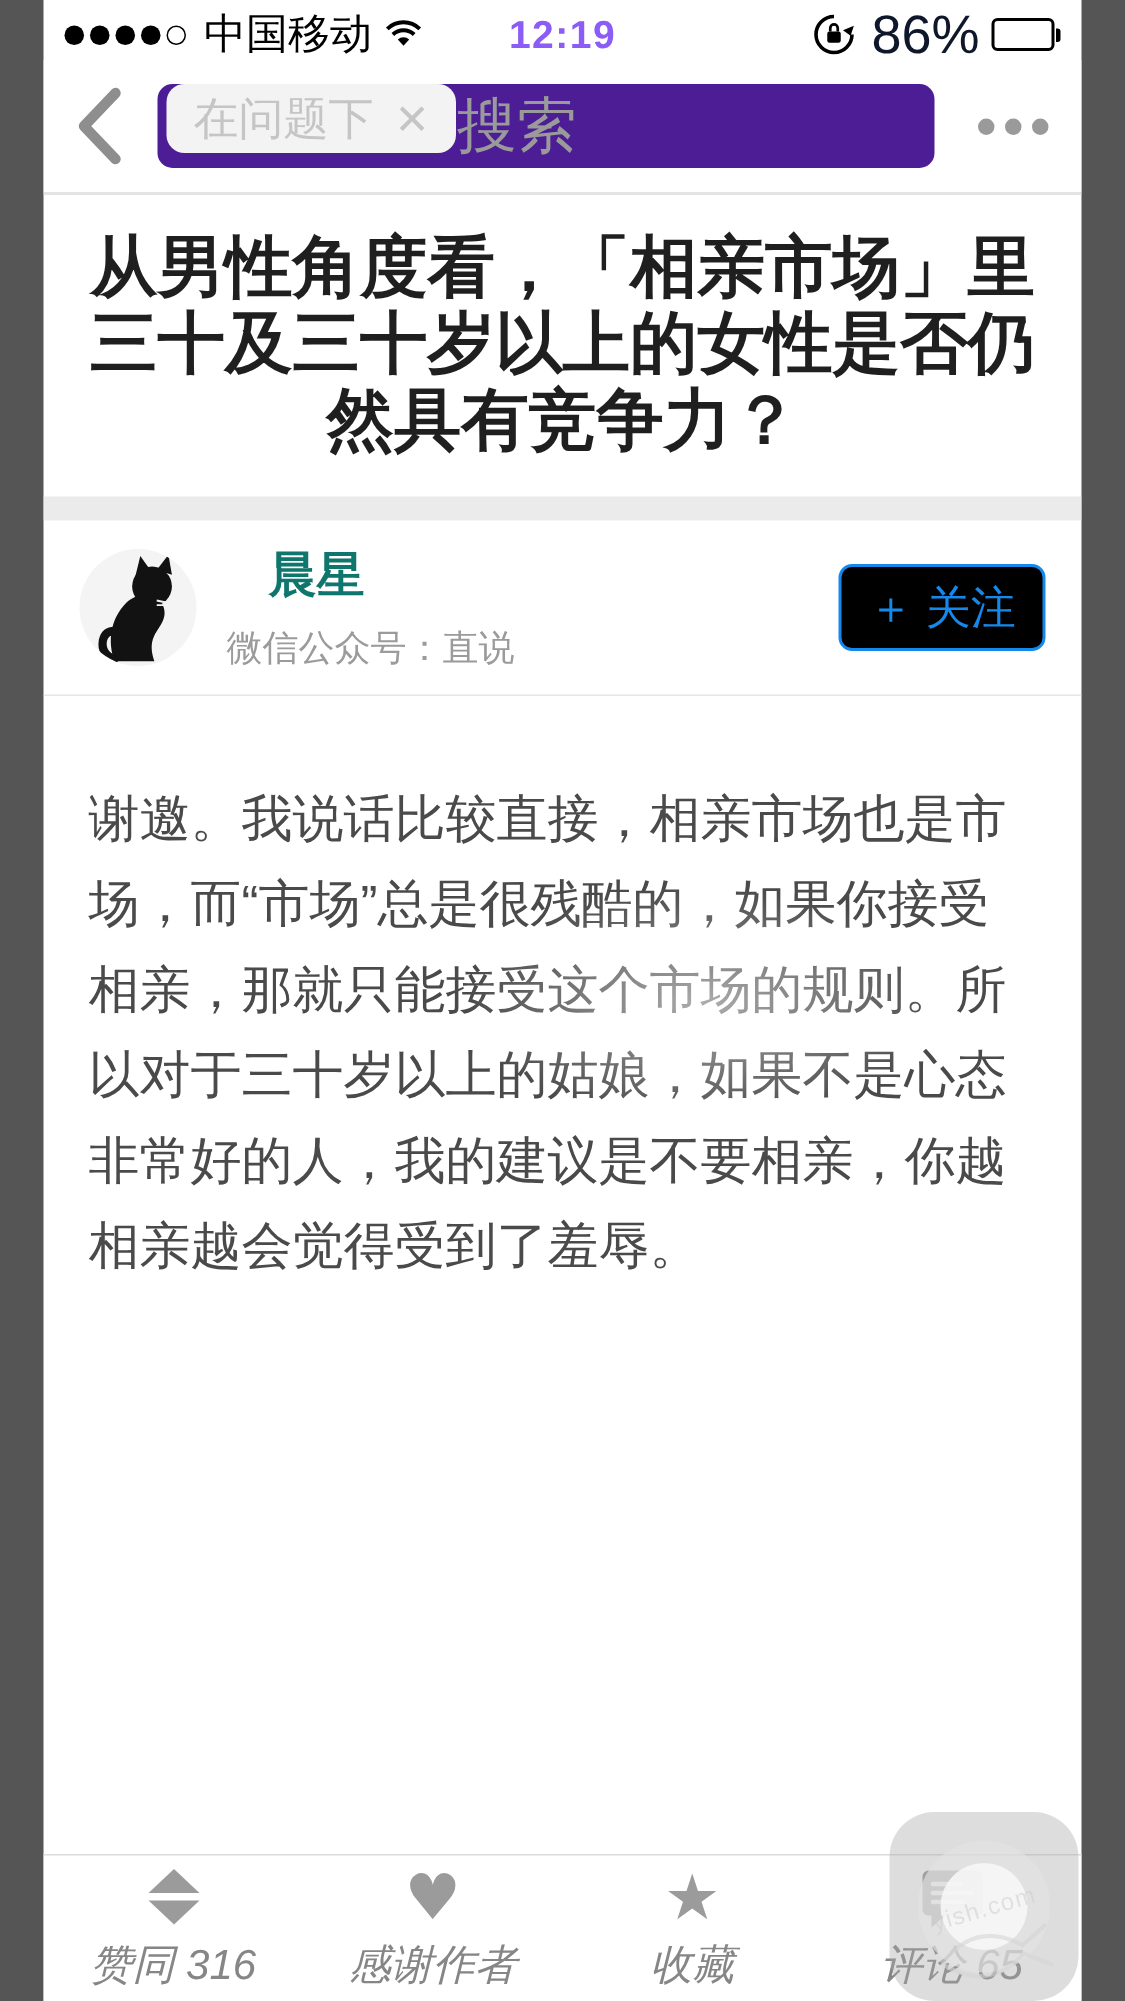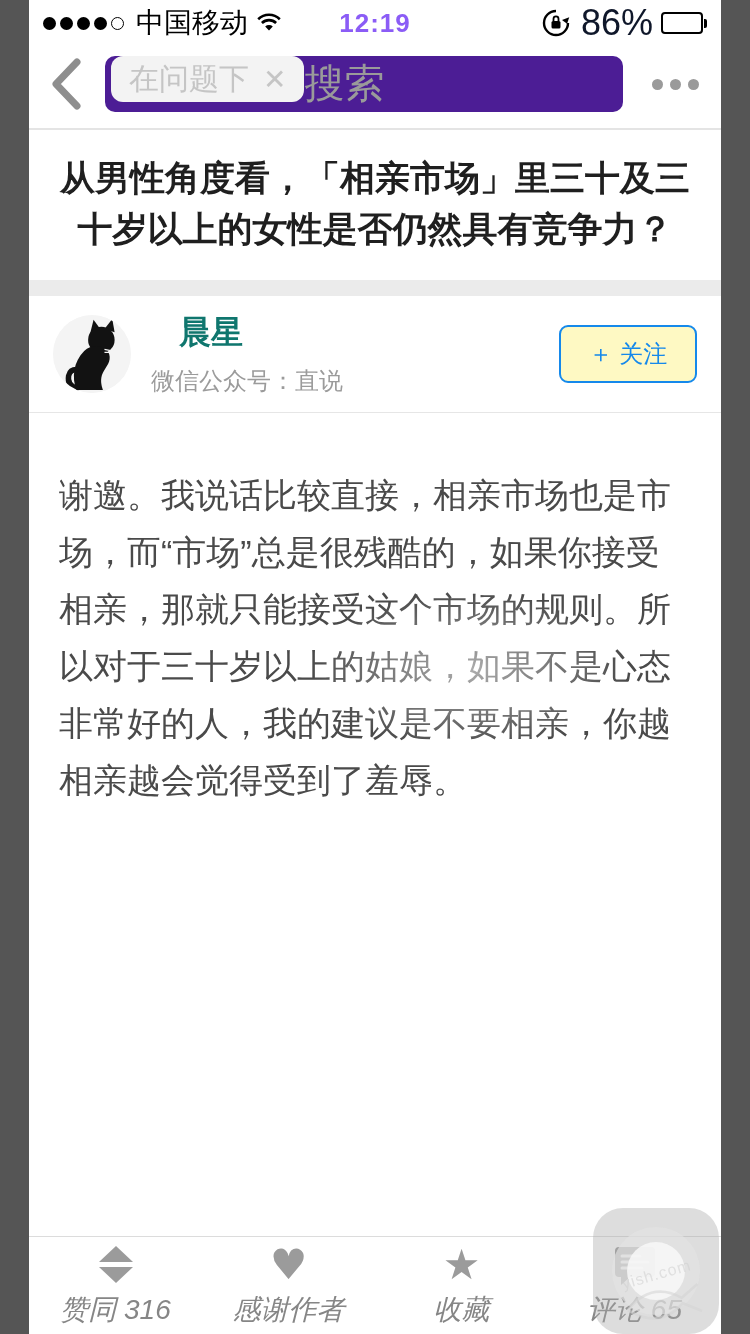--- a/index.html
+++ b/index.html
@@ -29,32 +29,32 @@
   .search-box { flex:1; height:56px; margin:0 20px 0 10px; background:#4c1d95; border-radius:10px;
     display:flex; align-items:flex-start; padding:0 6px; box-sizing:border-box; }
   .filter-chip { height:46px; background:#f3f3f3; border-radius:12px; display:flex; align-items:center;
     padding:0 18px; color:#c5c5c5; font-size:30px; }
   .chip-close { margin-left:14px; font-size:28px; color:#c5c5c5; }
   .search-placeholder { font-size:40px; color:#9a9a9a; }
   .more-btn { display:flex; align-items:center; margin-left:2px; }
   .mdot { width:11px; height:11px; border-radius:50%; background:#9a9a9a; margin-left:7px; }
   .nav-divider { height:2px; background:#e4e4e4; }
   
-  .question-title { padding:22px 28px 26px; text-align:center; font-size:35px; font-weight:700;
+  .question-title { padding:22px 28px 26px; text-align:center; font-size:45px; font-weight:700;
     color:#1f1f1f; line-height:51px; }
   .gray-band { height:16px; background:#ebebeb; }
   
   .author-row { display:flex; align-items:center; padding:15px 24px; border-bottom:1px solid #e6e6e6; }
   .avatar { width:78px; height:78px; border-radius:50%; background:#f5f5f5; overflow:hidden; flex:0 0 auto; }
   .author-meta { margin-left:20px; }
   .author-name { font-size:32px; font-weight:700; color:#0f766e;margin-left:28px; }
   .author-bio { font-size:24px; color:#9b9b9b; margin-top:10px; }
   .follow-btn { margin-left:auto; width:138px; height:58px; border:2px solid #1589eb; border-radius:9px;
-    color:#1589eb; font-size:24px; display:flex; align-items:center; justify-content:center;
-    background:#fef9c3; box-sizing:border-box; }
+    color:#1589eb; font-size:30px; display:flex; align-items:center; justify-content:center;
+    background:#000000; box-sizing:border-box; }
   
   .answer { padding:54px 30px 0; font-size:34px; line-height:57px; color:#4a4a4a; }
   .answer p { margin:0; }
   .answer p + p { margin-top:110px; }
   .wm-smudge { position:absolute; left:280px; top:590px; width:320px; height:160px; pointer-events:none;
     background:radial-gradient(ellipse at center, rgba(255,255,255,0.55), rgba(255,255,255,0) 70%); }
   
   .toolbar { position:absolute; left:0; right:0; bottom:0; height:97px; background:#fff;
     border-top:1px solid #dcdcdc; display:flex; }
   .tool-item { flex:1; display:flex; flex-direction:column; align-items:center; justify-content:center; }

